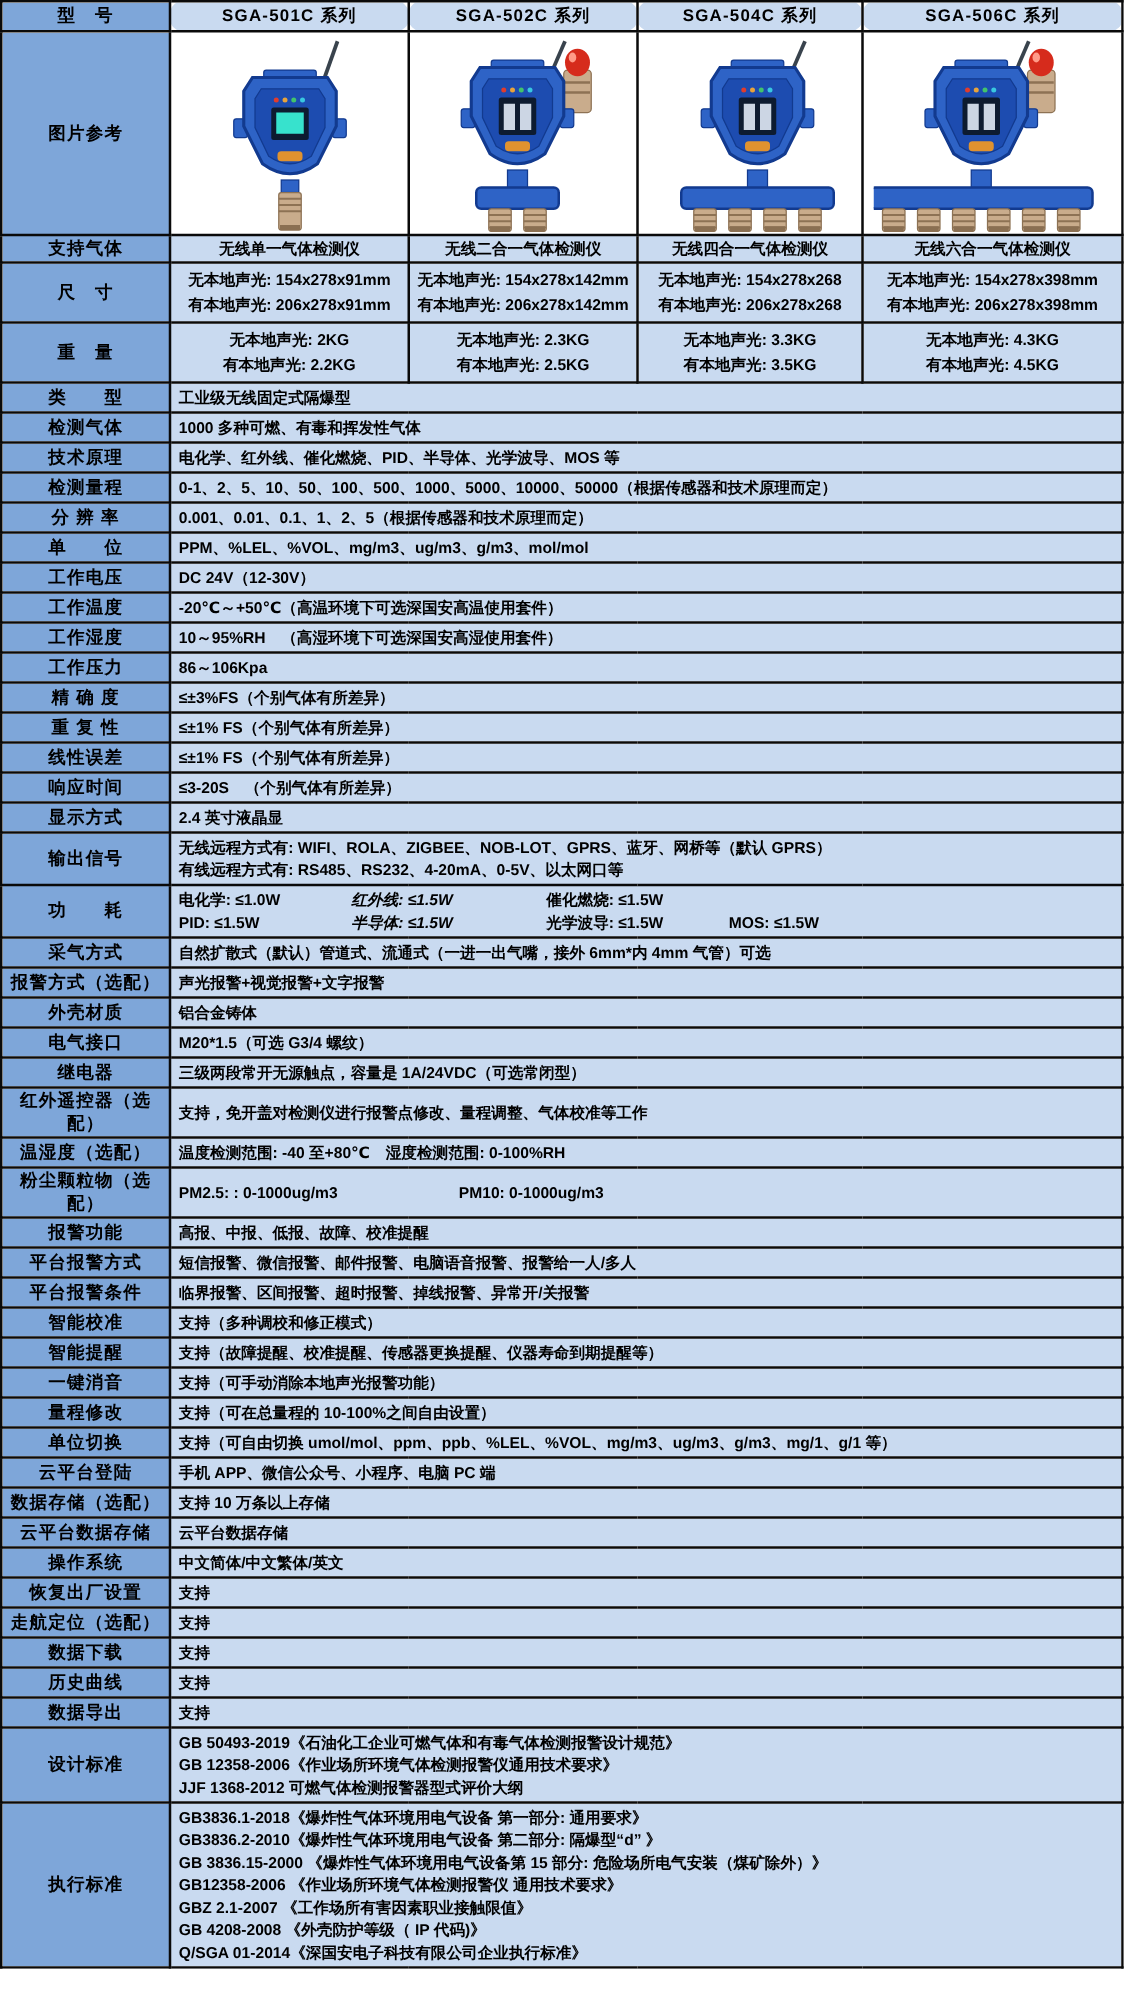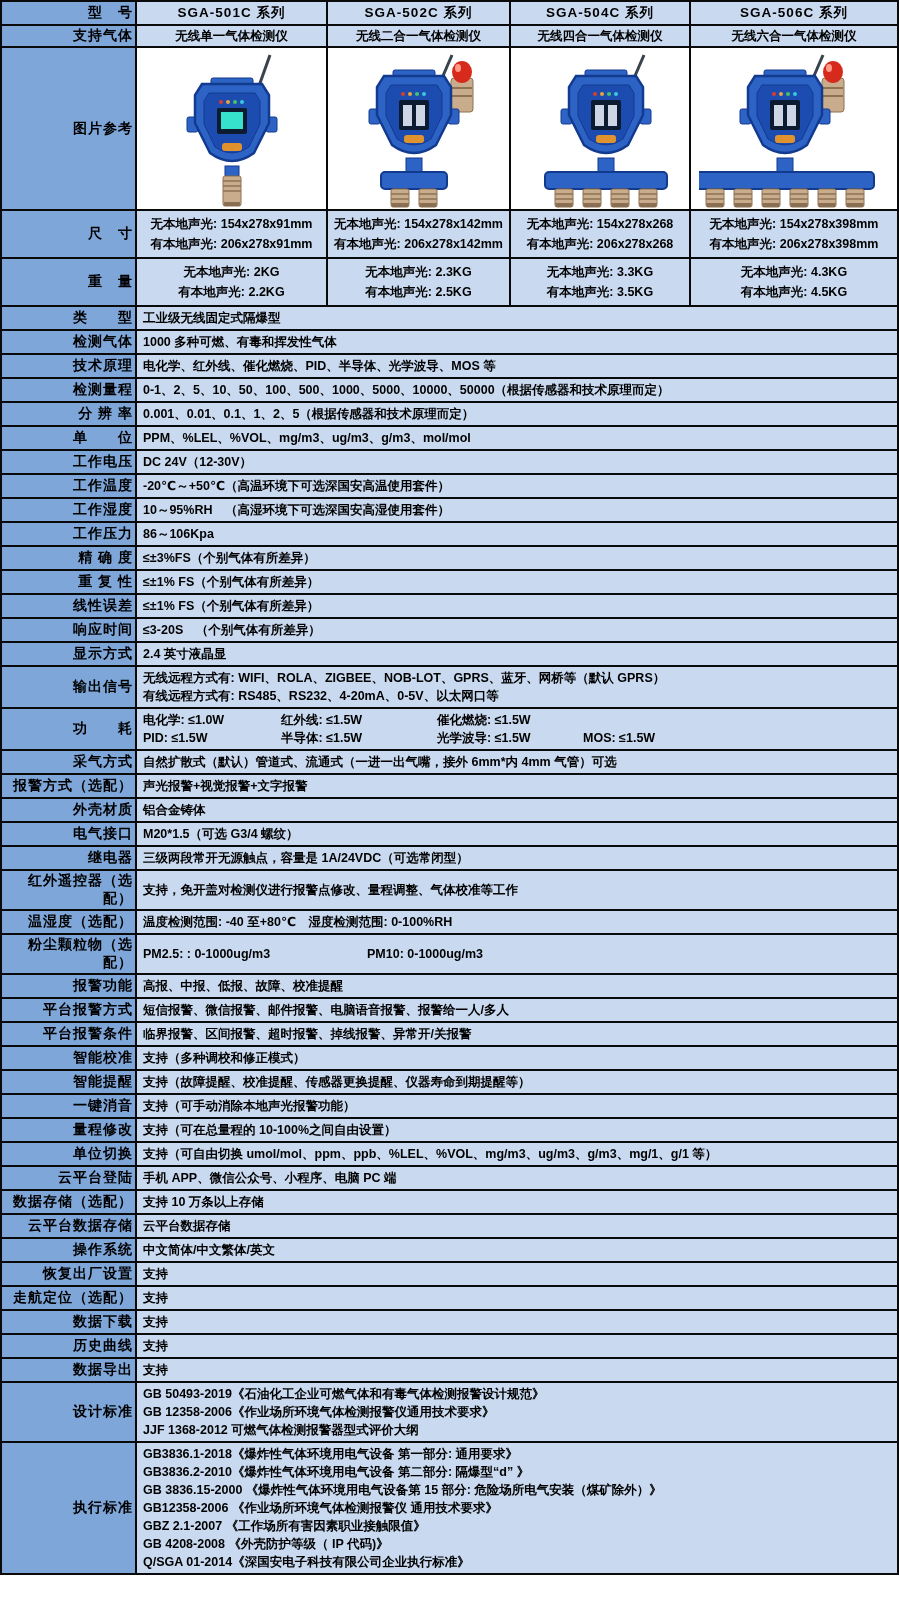--- a/index.html
+++ b/index.html
@@ -1,29 +1,29 @@
 <!DOCTYPE html>
 <html><head>
 <meta charset="utf-8">
 <style>
   html,body{margin:0;padding:0;background:#ffffff;}
   body{font-family:"Liberation Sans","DejaVu Sans",sans-serif;font-weight:bold;color:#000;}
   .page{width:899px;}
   table{border-collapse:collapse;table-layout:fixed;width:899px;}
   td{border:2px solid #0a0a0a;overflow:hidden;vertical-align:middle;}
-  td.lbl{background:#7ea6d9;text-align:right;font-size:14px;padding:1px 2px;letter-spacing:1px;}
-  td.mdl{background:#c9daf0;text-align:center;font-size:13.5px;height:20px;letter-spacing:1px;}
+  td.lbl{background:#7ea6d9;text-align:center;font-size:14px;padding:1px 2px;letter-spacing:1px;}
+  td.mdl{background:#c9daf0;text-align:center;font-size:13.5px;height:20px;letter-spacing:1px;border-radius:10px;}
   td.val{background:#c9daf0;font-size:12.5px;padding:1px 6px;text-align:left;}
   td.cval{background:#c9daf0;font-size:12.5px;text-align:center;padding:1px 2px;}
   td.img{background:#ffffff;height:161px;padding:0;text-align:center;}
   .dev{width:190px;height:158px;margin:0 auto;}
   .line{line-height:16px;margin:2px 0;white-space:nowrap;}
   .l2{line-height:16px;margin:4px 0;white-space:nowrap;}
   .seg{display:inline-block;white-space:nowrap;}
-  .w0{width:138px;} .w1{width:156px;} .w2{width:146px;} .wh{width:224px;}
+  .w0{width:138px;} .w1{width:156px;font-style:italic;} .w2{width:146px;} .wh{width:224px;}
   tr.h1 td{height:20px;}
 </style>
 </head>
 <body>
 
 <div class="page">
   <table>
     <colgroup>
       <col style="width:135px">
         <col style="width:191px">
@@ -31,27 +31,20 @@
         <col style="width:180px">
         <col>
     </colgroup>
     <tbody>
       <tr class="h1">
         <td class="lbl">型　号</td>
         <td class="mdl">SGA-501C 系列</td>
         <td class="mdl">SGA-502C 系列</td>
         <td class="mdl">SGA-504C 系列</td>
         <td class="mdl">SGA-506C 系列</td>
-      </tr>
-      <tr>
-        <td class="lbl">支持气体</td>
-        <td class="cval">无线单一气体检测仪</td>
-        <td class="cval">无线二合一气体检测仪</td>
-        <td class="cval">无线四合一气体检测仪</td>
-        <td class="cval">无线六合一气体检测仪</td>
       </tr>
       <tr>
         <td class="lbl">图片参考</td>
         <td class="img">
             <div class="dev"><svg xmlns="http://www.w3.org/2000/svg" viewBox="0 0 190 158" width="190" height="158">
                 <line x1="117" y1="50" x2="133" y2="5" stroke="#39434d" stroke-width="3"></line>
                 <rect x="112" y="44" width="10" height="12" fill="#98a2ab"></rect>
                 <rect x="74" y="28" width="42" height="9" rx="2" fill="#2e63c6" stroke="#123a8f"></rect>
                 <rect x="50" y="67" width="11" height="15" rx="2" fill="#2e63c6" stroke="#123a8f"></rect>
                 <rect x="129" y="67" width="11" height="15" rx="2" fill="#2e63c6" stroke="#123a8f"></rect>
@@ -210,20 +203,27 @@
                 <rect x="120" y="153" width="16" height="4" fill="#8a6f52"></rect>
                 <rect x="147" y="139" width="18" height="18" rx="2" fill="#c9ac8c" stroke="#8d7254"></rect>
                 <line x1="147" y1="144" x2="165" y2="144" stroke="#8d7254" stroke-width="1.5"></line>
                 <line x1="147" y1="149" x2="165" y2="149" stroke="#8d7254" stroke-width="1.5"></line>
                 <line x1="147" y1="154" x2="165" y2="154" stroke="#8d7254" stroke-width="1.5"></line>
                 <rect x="148" y="153" width="16" height="4" fill="#8a6f52"></rect>
               </svg></div>
           </td>
       </tr>
       <tr>
+        <td class="lbl">支持气体</td>
+        <td class="cval">无线单一气体检测仪</td>
+        <td class="cval">无线二合一气体检测仪</td>
+        <td class="cval">无线四合一气体检测仪</td>
+        <td class="cval">无线六合一气体检测仪</td>
+      </tr>
+      <tr>
         <td class="lbl">尺　寸</td>
         <td class="cval">
           <div class="l2">无本地声光: 154x278x91mm</div>
           <div class="l2">有本地声光: 206x278x91mm</div>
         </td>
         <td class="cval">
           <div class="l2">无本地声光: 154x278x142mm</div>
           <div class="l2">有本地声光: 206x278x142mm</div>
         </td>
         <td class="cval">

